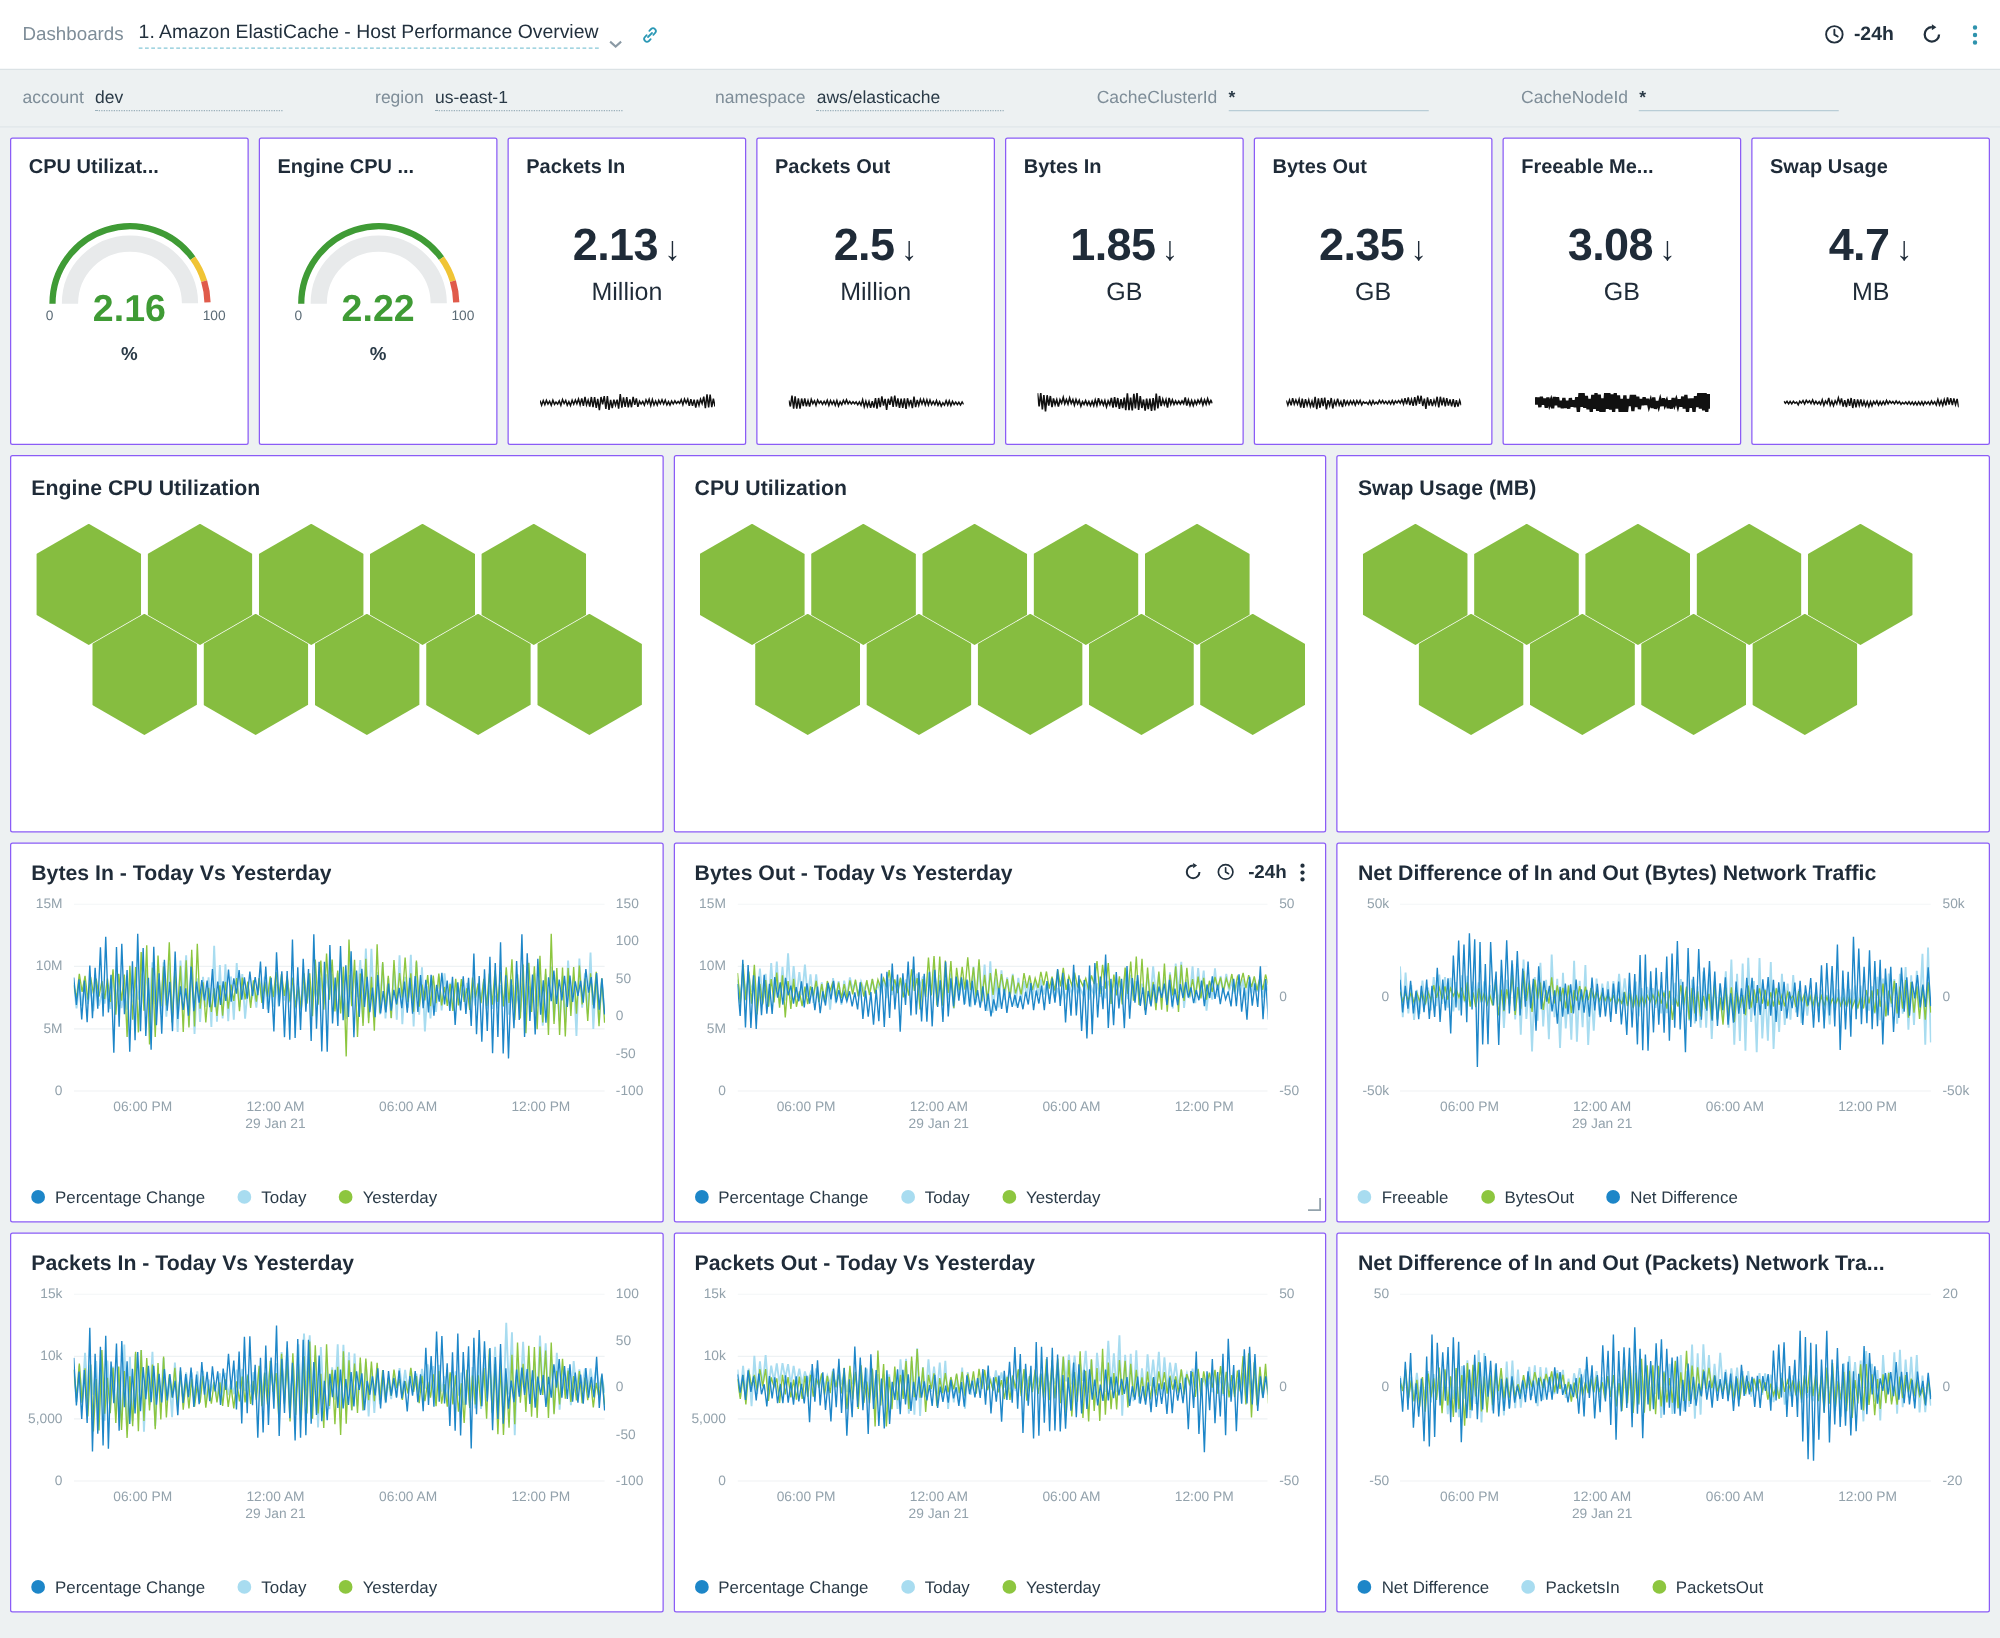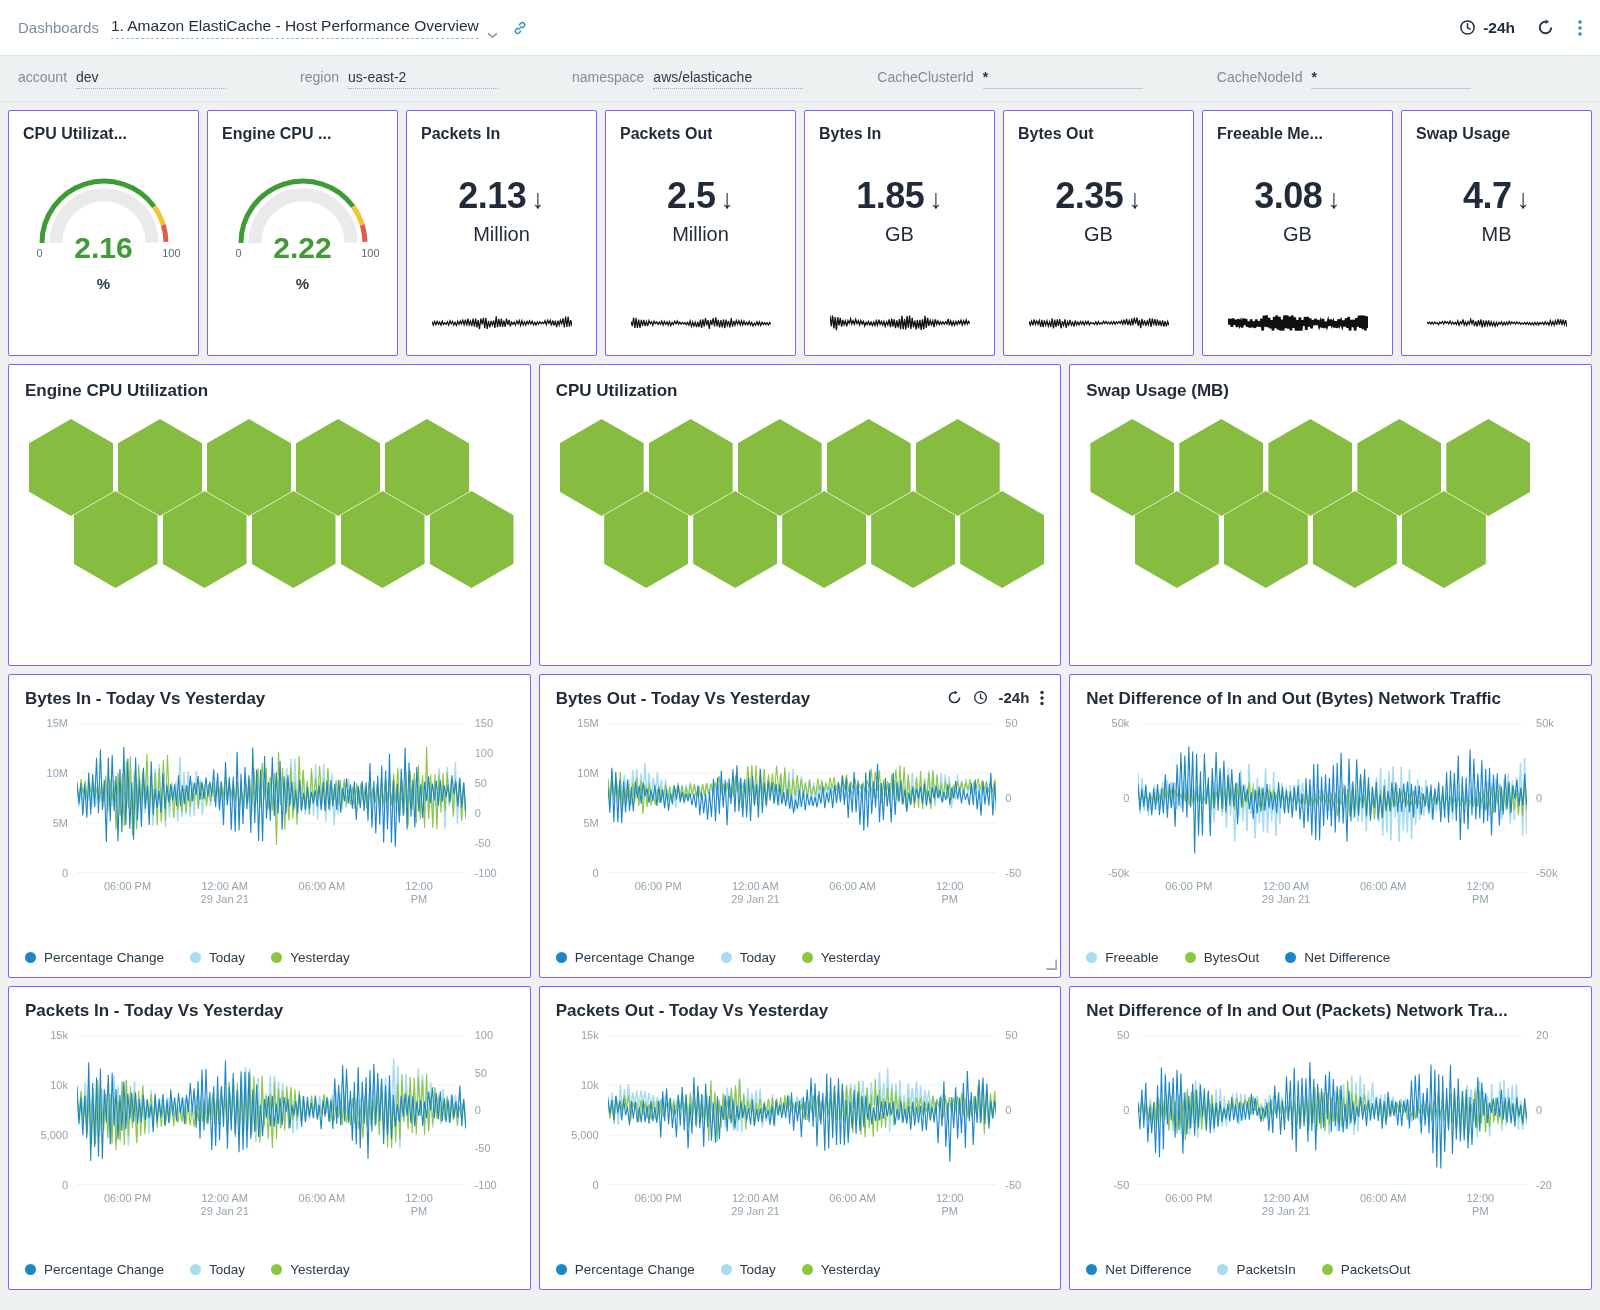--- a/index.html
+++ b/index.html
@@ -54,21 +54,21 @@
   .honey-panel .panel-title{padding:0 16px}
   .honey-body{margin:14px 12px 0;height:176px;position:relative}
   .hex{position:absolute;width:84px;height:97px;background:#86bd40;clip-path:polygon(50% 0,100% 25%,100% 75%,50% 100%,0 75%,0 25%);cursor:pointer}
 
   
   .chart-panel{flex:1;height:304px;display:flex;flex-direction:column}
   .panel-head{display:flex;align-items:flex-start;justify-content:space-between;padding:14px 16px 0}
   .panel-controls{display:flex;align-items:center;gap:11px;color:#22303d}
   .cicon{cursor:pointer;display:inline-flex}
   .ctime{font-size:15px;font-weight:bold;color:#22303d}
-  .chart-grid{display:grid;grid-template-columns:48px 1fr 44px;grid-template-rows:150px 36px;padding:14px 20px 0}
+  .chart-grid{display:grid;grid-template-columns:48px 1fr 44px;grid-template-rows:150px 36px;padding:14px 2px 0}
   .yaxis-left,.yaxis-right{position:relative;font-size:11px;color:#93a2ac}
   .ytick{position:absolute;line-height:12px}
   .yaxis-left .ytick{right:9px}
   .yaxis-right .ytick{left:9px}
   .plot-wrap{position:relative}
   .plot-svg{width:100%;height:150px;display:block}
   .xaxis{grid-column:2;grid-row:2;position:relative;font-size:11px;color:#93a2ac}
   .xtick{position:absolute;top:7px;transform:translateX(-50%);text-align:center;line-height:13px}
   .legend{display:flex;align-items:center;gap:26px;padding:0 16px 12px;margin-top:auto}
   .legend-item{display:flex;align-items:center;gap:8px;cursor:pointer}
@@ -123,21 +123,21 @@
   </span>
 </header>
 
 <div class="filterbar" id="filterbar">
     <div class="filter">
       <span class="filter-label">account</span>
       <span class="filter-value">dev</span>
     </div>
     <div class="filter">
       <span class="filter-label">region</span>
-      <span class="filter-value">us-east-2</span>
+      <span class="filter-value">us-east-1</span>
     </div>
     <div class="filter">
       <span class="filter-label">namespace</span>
       <span class="filter-value">aws/elasticache</span>
     </div>
     <div class="filter">
       <span class="filter-label">CacheClusterId</span>
       <span class="filter-value solid">*</span>
     </div>
     <div class="filter">

